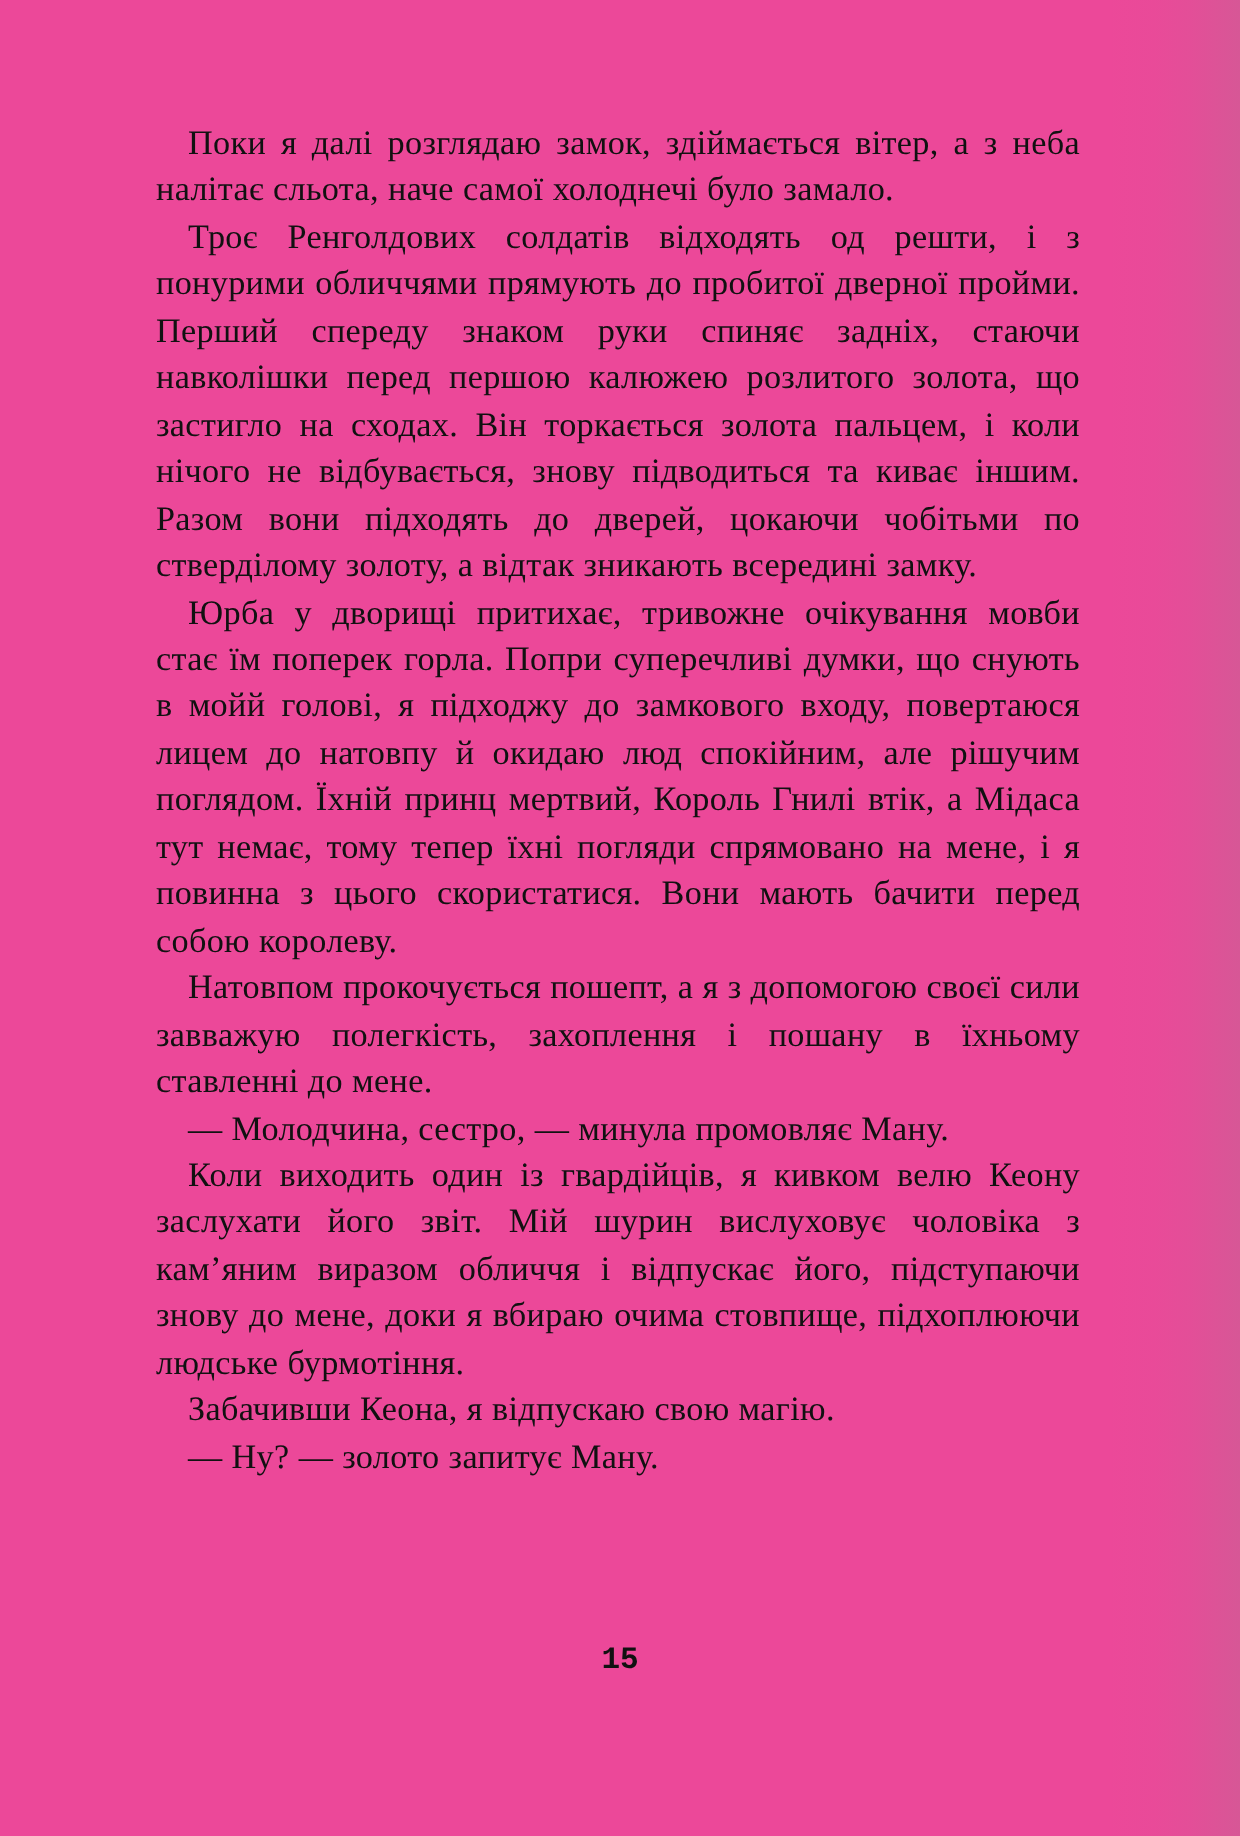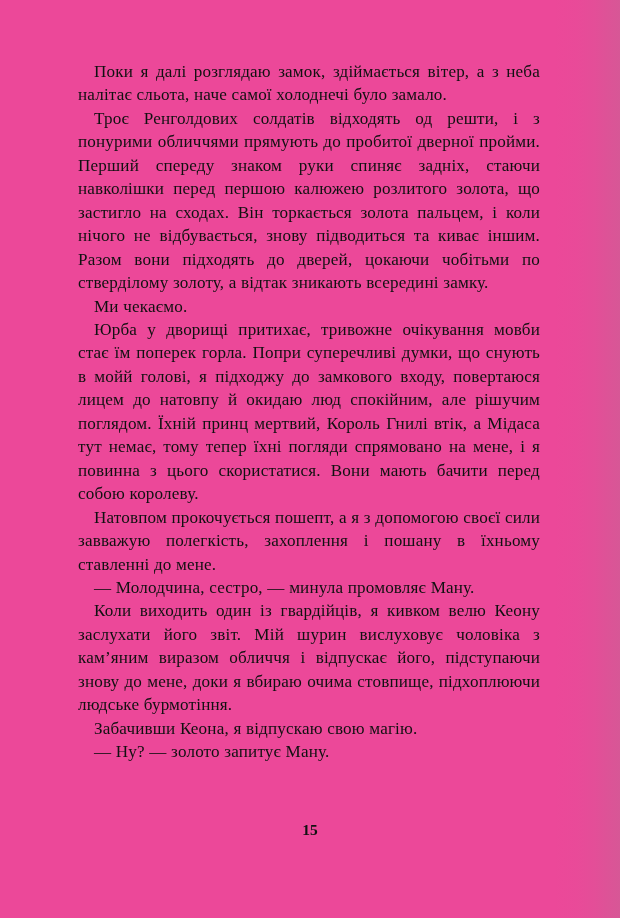--- a/index.html
+++ b/index.html
@@ -55,35 +55,34 @@
   }
   #page-number {
     position: absolute;
     left: 0;
     top: 820px;
     width: 620px;
     text-align: center;
     font-size: 15.5px;
     font-weight: bold;
     line-height: 20px;
-    font-family: Liberation Serif, serif;
+    font-family: Liberation Mono, monospace;
     color: #111111;
   }
 </style>
 </head>
 <body>
 
 <div id="page">
 
   <div id="page-edge-shadow"></div>
 
   <div id="text-block">
     <p class="para">Поки я далі розглядаю замок, здіймається вітер, а з неба налітає сльота, наче самої холоднечі було замало.</p>
     <p class="para">Троє Ренголдових солдатів відходять од решти, і з понурими обличчями прямують до пробитої дверної пройми. Перший спереду знаком руки спиняє задніх, стаючи навколішки перед першою калюжею розлитого золота, що застигло на сходах. Він торкається золота пальцем, і коли нічого не відбувається, знову підводиться та киває іншим. Разом вони підходять до дверей, цокаючи чобітьми по стверділому золоту, а відтак зникають всередині замку.</p>
-    <p class="para">Ми чекаємо.</p>
     <p class="para">Юрба у дворищі притихає, тривожне очікування мовби стає їм поперек горла. Попри суперечливі думки, що снують в мойй голові, я підходжу до замкового входу, повертаюся лицем до натовпу й окидаю люд спокійним, але рішучим поглядом. Їхній принц мертвий, Король Гнилі втік, а Мідаса тут немає, тому тепер їхні погляди спрямовано на мене, і я повинна з цього скористатися. Вони мають бачити перед собою королеву.</p>
     <p class="para">Натовпом прокочується пошепт, а я з допомогою своєї сили завважую полегкість, захоплення і пошану в їхньому ставленні до мене.</p>
     <p class="para dialogue">— Молодчина, сестро, — минула промовляє Ману.</p>
     <p class="para">Коли виходить один із гвардійців, я кивком велю Кеону заслухати його звіт. Мій шурин вислуховує чоловіка з кам’яним виразом обличчя і відпускає його, підступаючи знову до мене, доки я вбираю очима стовпище, підхоплюючи людське бурмотіння.</p>
     <p class="para">Забачивши Кеона, я відпускаю свою магію.</p>
     <p class="para dialogue">— Ну? — золото запитує Ману.</p>
   </div>
 
   <div id="page-number">15</div>
 

